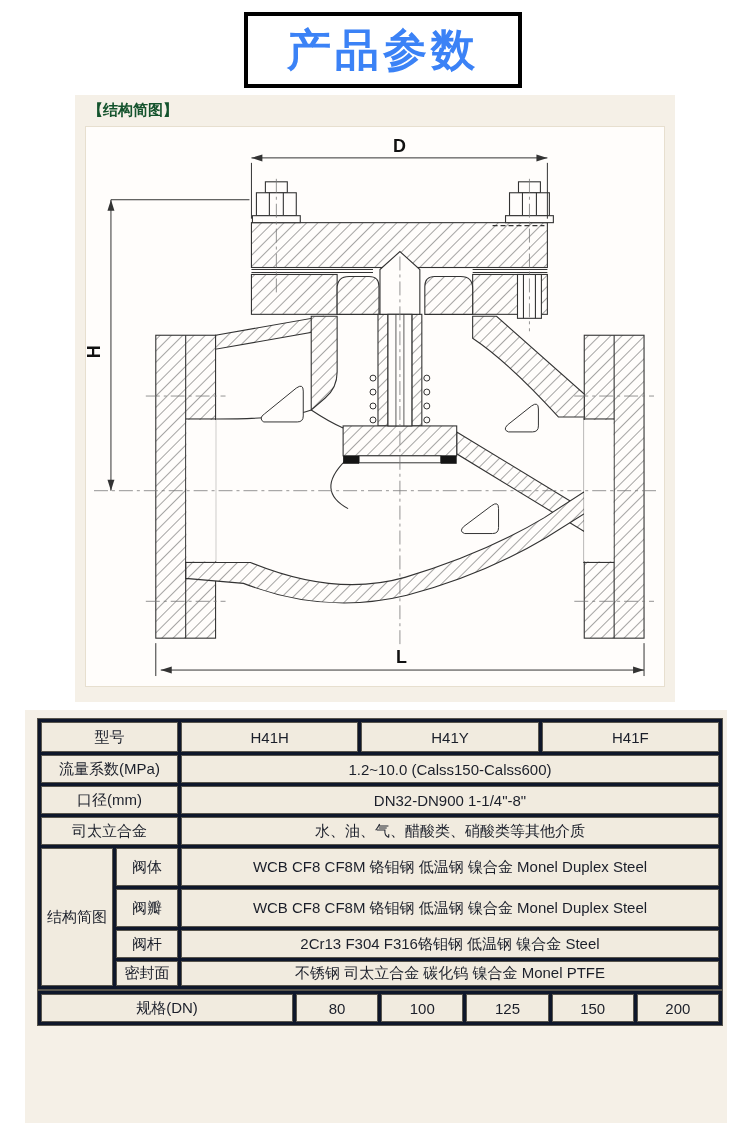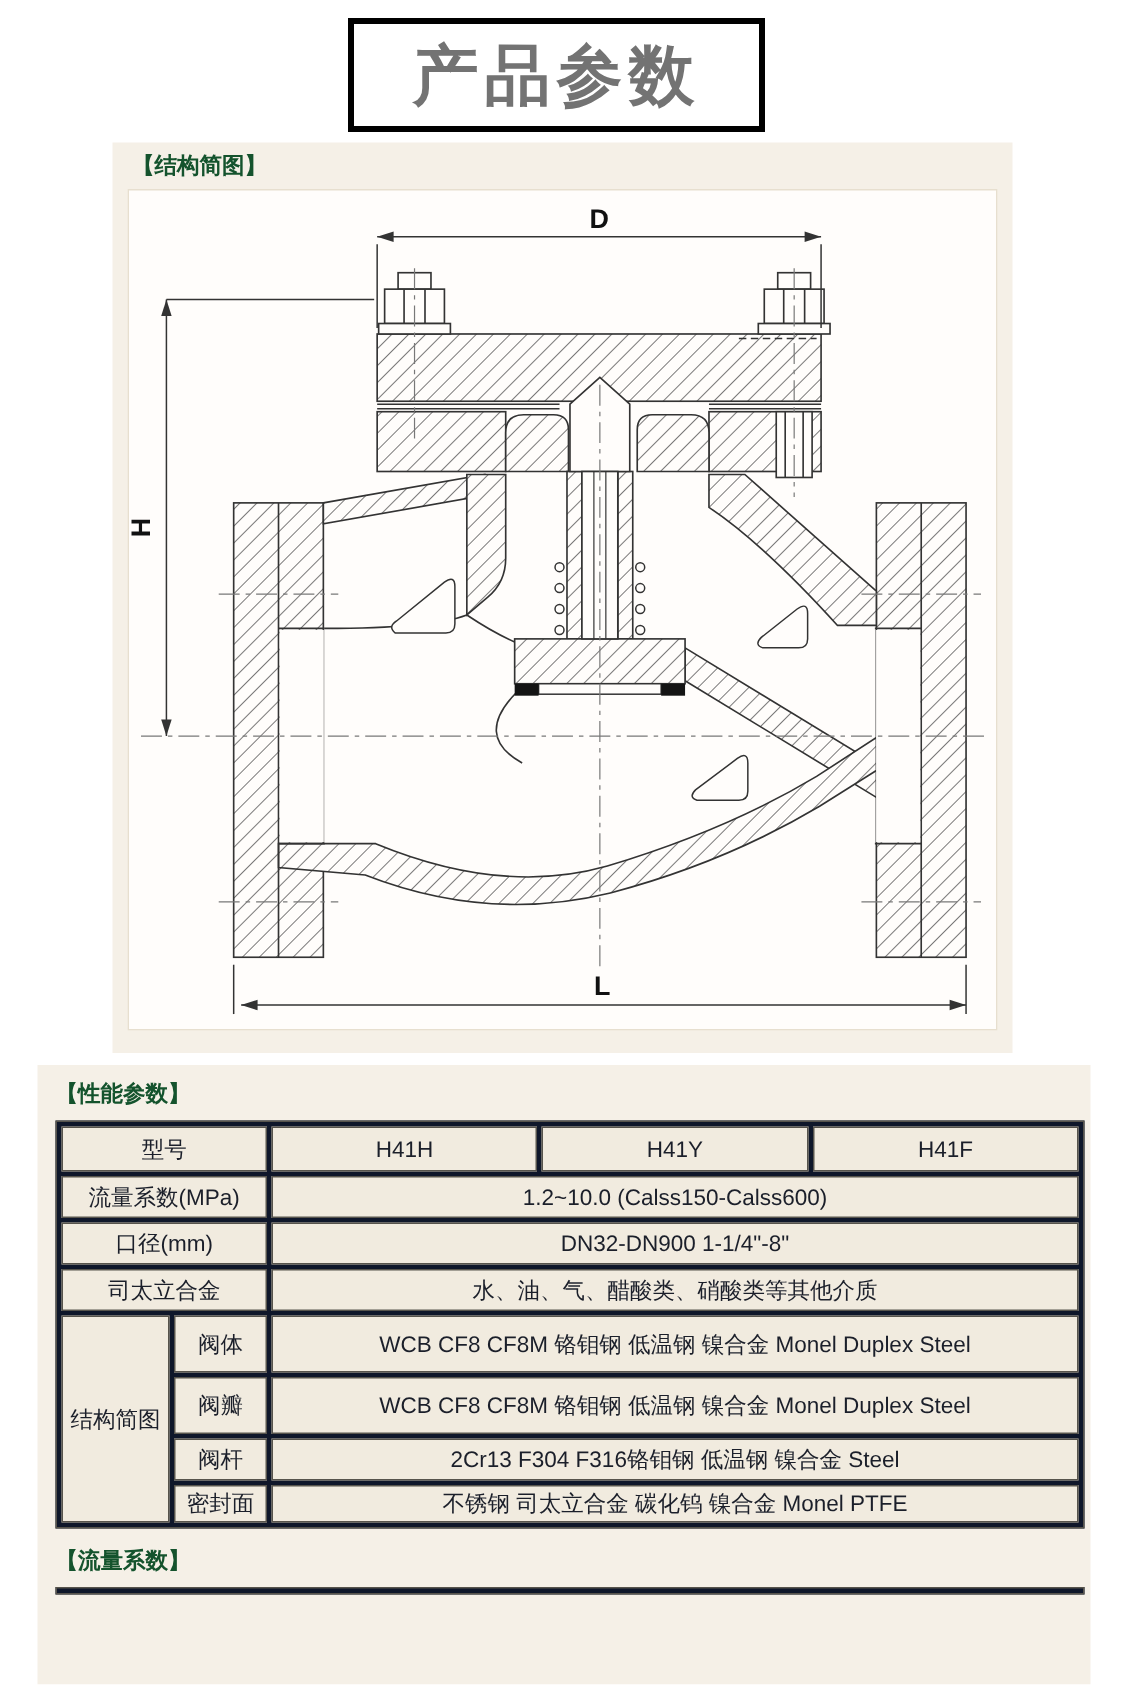--- a/index.html
+++ b/index.html
@@ -1,22 +1,22 @@
 <!DOCTYPE html>
 <html><head>
 <meta charset="utf-8">
 <style>
   * { margin:0; padding:0; box-sizing:border-box; }
   html,body { width:750px; height:1123px; background:#ffffff; font-family:"Liberation Sans", sans-serif; position:relative; }
 
   .title-box{
-    position:absolute; left:232px; top:12px; width:278px; height:76px;
+    position:absolute; left:244px; top:12px; width:278px; height:76px;
     border:4px solid #000; background:#fff;
     display:flex; align-items:center; justify-content:center;
-    font-size:44px; font-weight:bold; letter-spacing:4px; color:#737373;
+    font-size:44px; font-weight:bold; letter-spacing:4px; color:#3b82f6;
   }
 
   .panel{ background:#f5f0e7; position:absolute; }
   .diagram-panel{ left:75px; top:95px; width:600px; height:607px; }
   .section-label{ font-size:15px; font-weight:bold; color:#14532d; }
   .diagram-panel .section-label{ position:absolute; left:13px; top:6px; }
   .drawing-area{
     position:absolute; left:10px; top:31px; width:580px; height:561px;
     background:#fffdfb; border:1px solid #e7dfcf;
   }
@@ -181,21 +181,20 @@
       <g fill="#111" font-size="18" font-weight="bold" font-family="Liberation Sans, sans-serif">
         <text x="308" y="25">D</text>
         <text x="14" y="232" transform="rotate(-90 14 232)">H</text>
         <text x="311" y="538">L</text>
       </g>
     </svg>
   </div>
 </div>
 
 <div class="panel params-panel">
-  <div class="section-label">【性能参数】</div>
 
   <table class="spec">
     <colgroup>
         <col style="width:72px">
         <col style="width:62px">
         <col>
         <col>
         <col>
       </colgroup>
     <tbody>
@@ -230,27 +229,34 @@
       <td>阀杆</td>
       <td colspan="3">2Cr13 F304 F316铬钼钢 低温钢 镍合金 Steel</td>
     </tr>
     <tr style="height:24px">
       <td>密封面</td>
       <td colspan="3">不锈钢 司太立合金 碳化钨 镍合金 Monel PTFE</td>
     </tr>
   </tbody>
     </table>
 
-  <div class="section-label flow">【流量系数】</div>
 
   <table class="spec">
     <colgroup>
         <col style="width:252px">
         <col>
         <col>
         <col>
         <col>
         <col>
       </colgroup>
     <tbody>
+        <tr style="height:28px">
+      <td>规格(DN)</td>
+      <td>80</td>
+      <td>100</td>
+      <td>125</td>
+      <td>150</td>
+      <td>200</td>
+    </tr>
   </tbody>
     </table>
 </div>
 
 </body></html>

